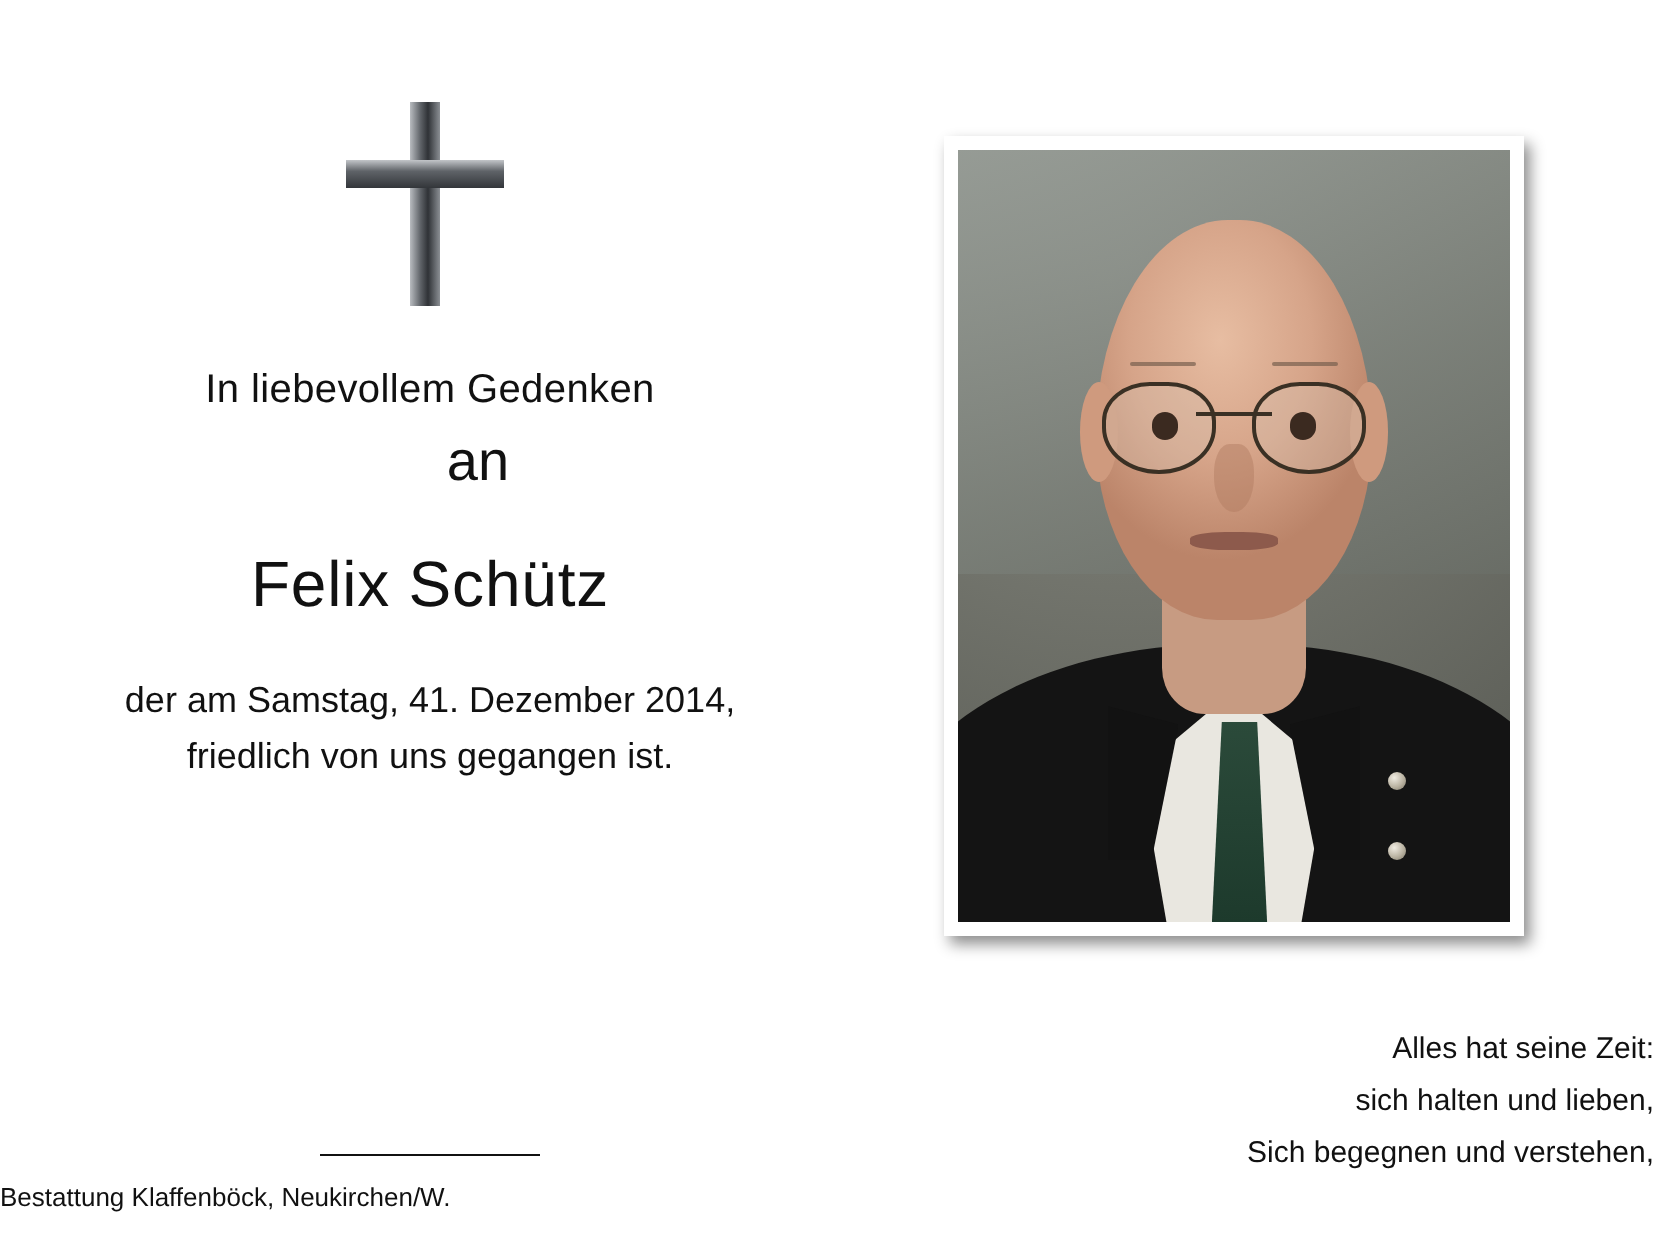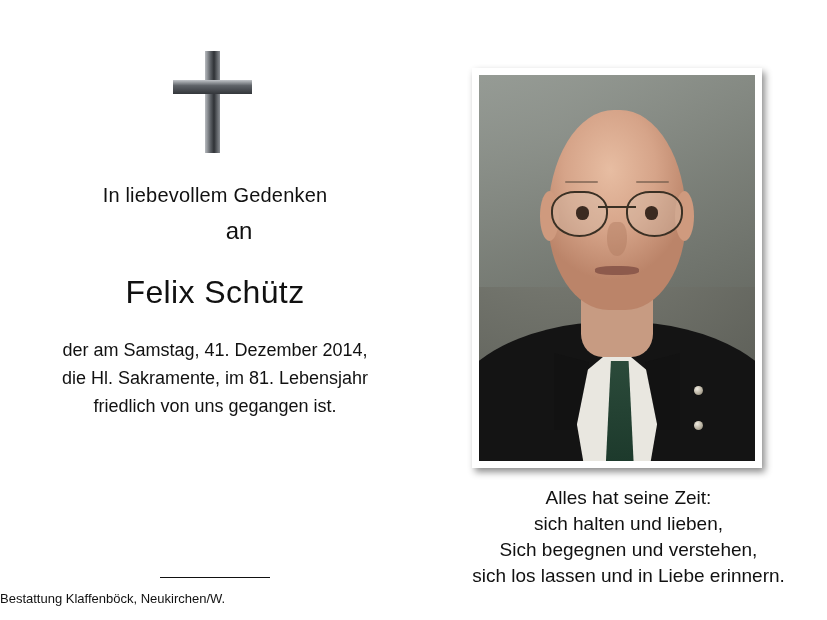--- a/index.html
+++ b/index.html
@@ -46,21 +46,21 @@
     top: 155px;
     width: 430px;
     text-align: center;
   }
   .line-in-loving {
     font-size: 20px;
     line-height: 30px;
     letter-spacing: 0.2px;
   }
   .line-an {
-    font-size: 24px;
+    font-size: 28px;
     line-height: 30px;
     margin-top: 6px;
     padding-left: 48px;
   }
   .deceased-name {
     font-size: 32px;
     line-height: 36px;
     margin-top: 28px;
     letter-spacing: 0.4px;
   }
@@ -272,24 +272,24 @@
     top: 49.5%;
     width: 16%;
     height: 2.2%;
     background: #8d5a4c;
     border-radius: 40%;
   }
 
   .verse {
     position: absolute;
     left: 0;
-    top: 485px;
+    top: 512px;
     width: 397px;
-    text-align: center;
-    font-size: 19px;
+    text-align: right;
+    font-size: 15px;
     line-height: 26px;
   }
   .verse div { white-space: nowrap; }
 </style>
 </head>
 <body>
 
 <div class="page">
 
   <div class="left-col">
@@ -313,21 +313,20 @@
         <rect x="13" y="33" width="79" height="14" fill="url(#crossGradH)"></rect>
       </svg>
     </div>
 
     <div class="memorial-text">
       <div class="line-in-loving">In liebevollem Gedenken</div>
       <div class="line-an">an</div>
       <div class="deceased-name">Felix Schütz</div>
       <div class="death-paragraph">
         <div>der am Samstag, 41. Dezember 2014,</div>
-        <div>die Hl. Sakramente, im 81. Lebensjahr</div>
         <div>friedlich von uns gegangen ist.</div>
       </div>
     </div>
 
     <div class="funeral-home">
       <div class="divider-rule"></div>
       <div class="funeral-home-text">Bestattung Klaffenböck, Neukirchen/W.</div>
     </div>
 
   </div>
@@ -360,18 +359,17 @@
         <div class="ph-eyeR"></div>
         <div class="ph-nose"></div>
         <div class="ph-mouth"></div>
       </div>
     </div>
 
     <div class="verse">
       <div>Alles hat seine Zeit:</div>
       <div>sich halten und lieben,</div>
       <div>Sich begegnen und verstehen,</div>
-      <div>sich los lassen und in Liebe erinnern.</div>
     </div>
 
   </div>
 
 </div>
 
 </body></html>

